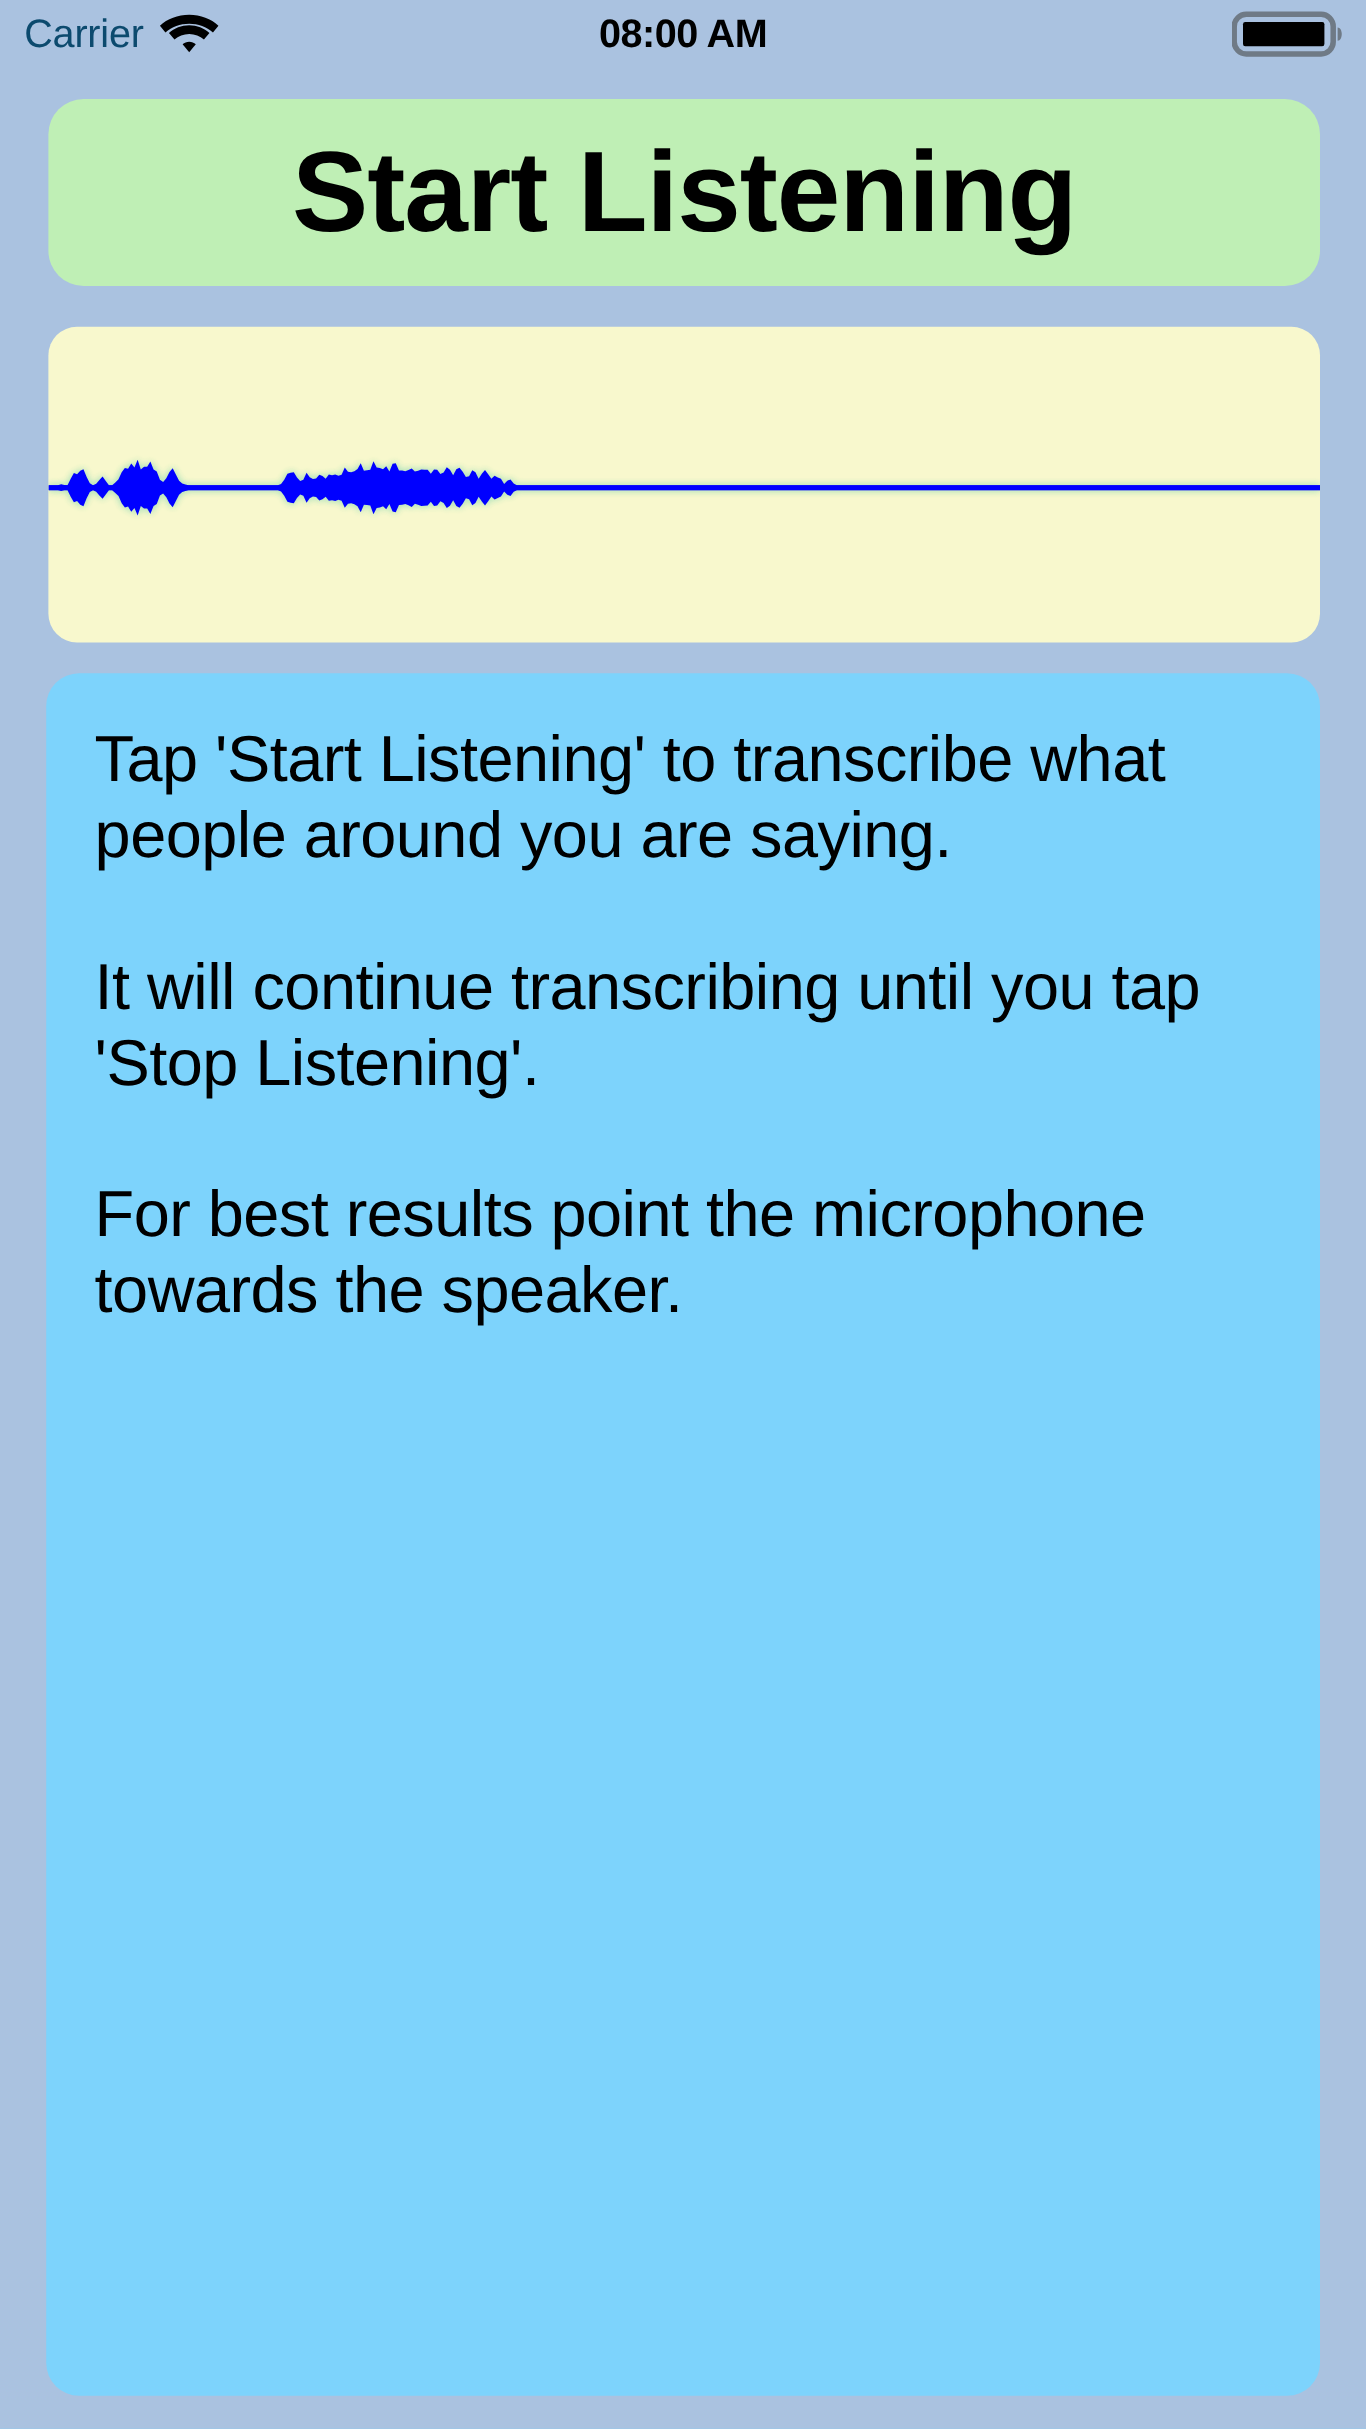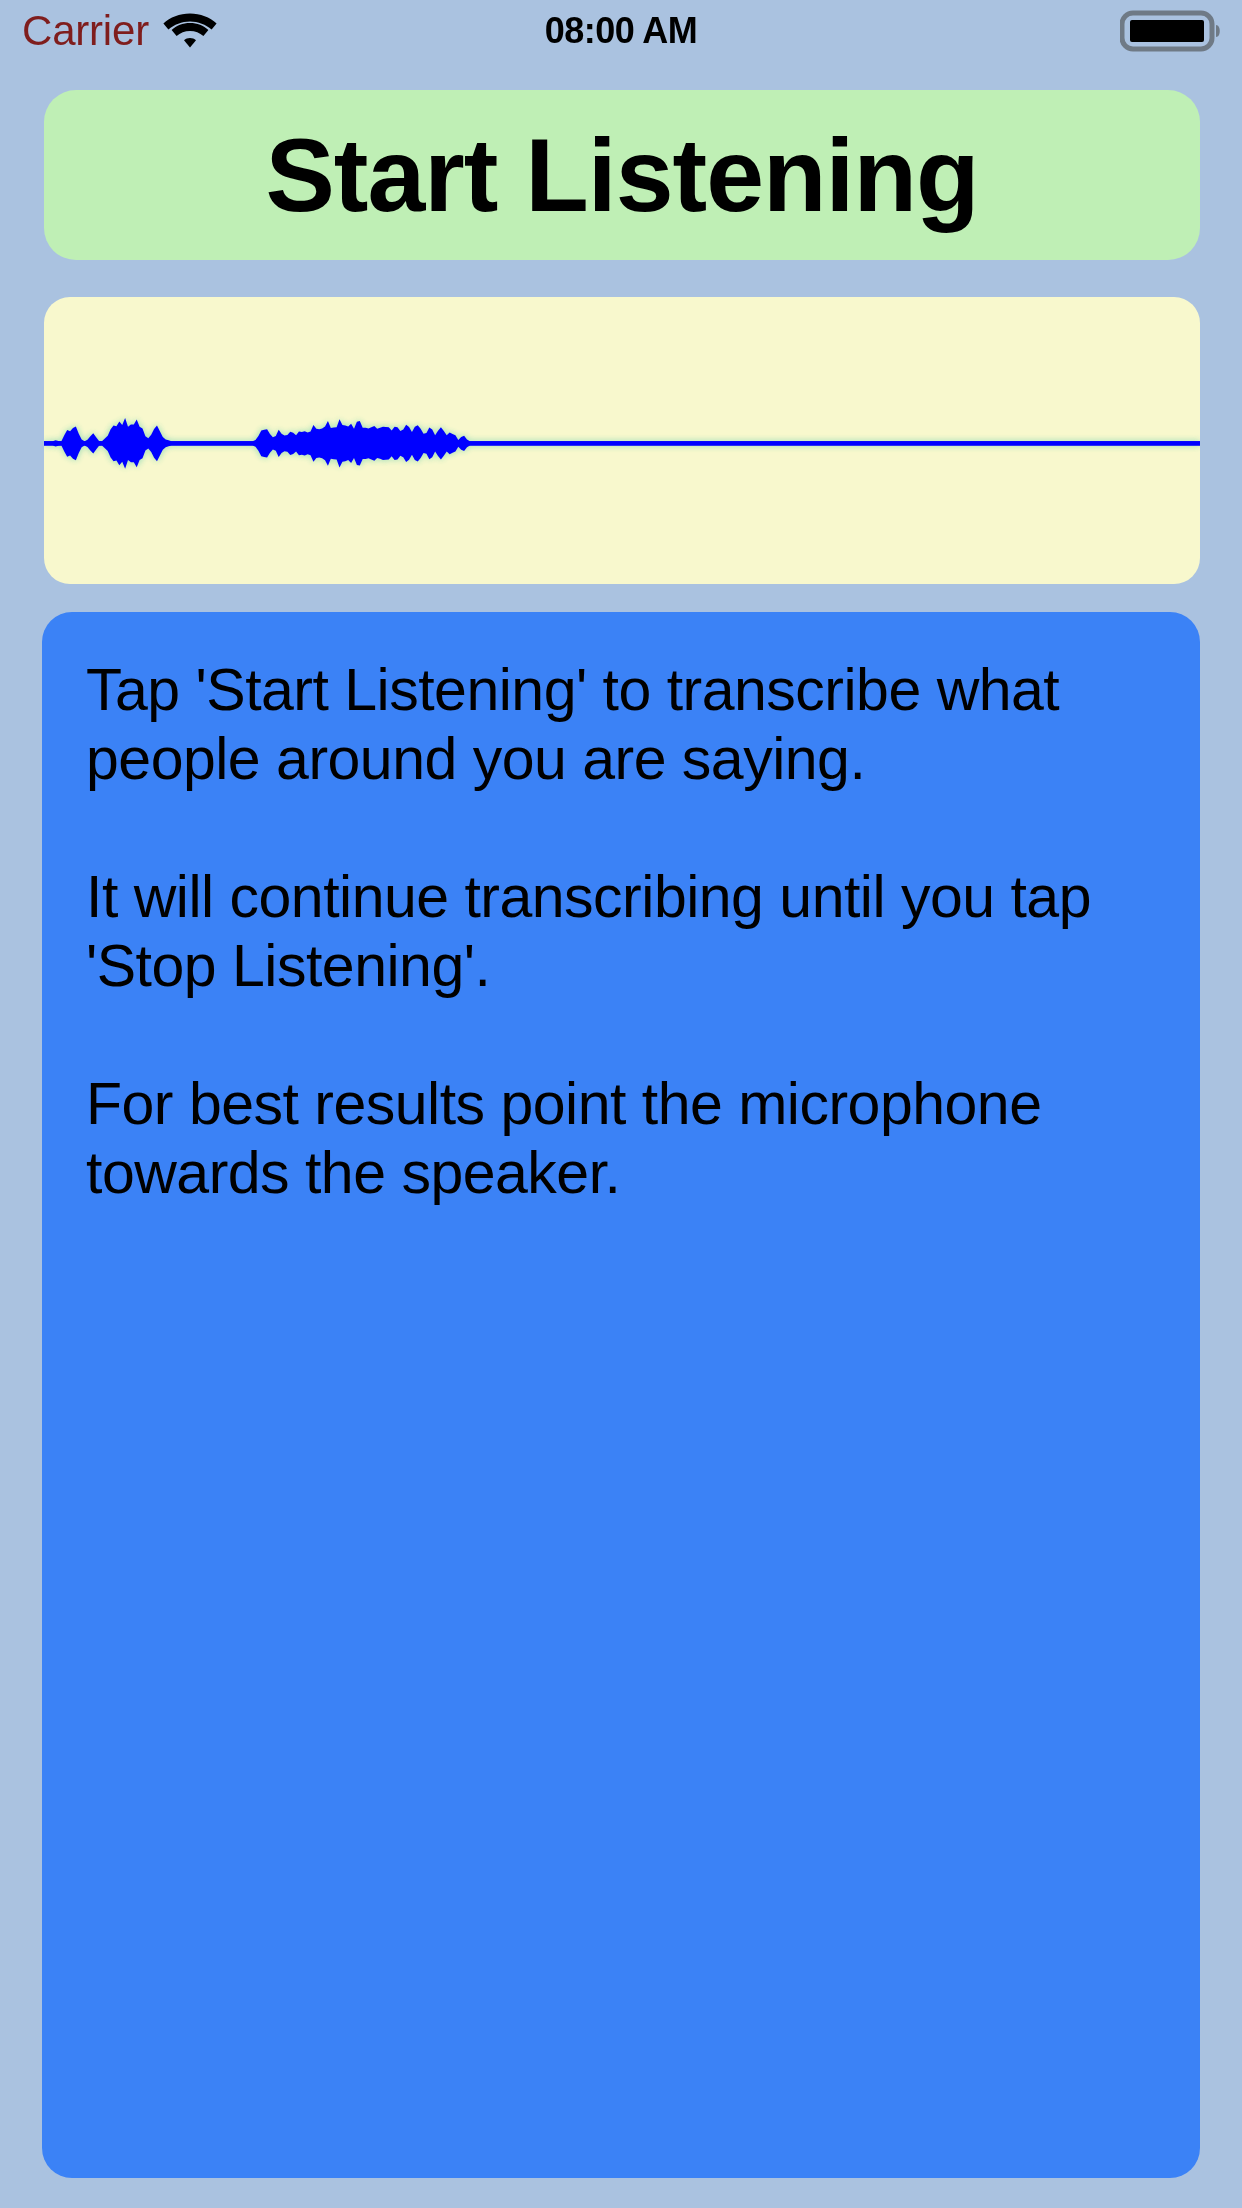--- a/index.html
+++ b/index.html
@@ -25,22 +25,22 @@
     align-items: center;
     box-sizing: border-box;
     padding: 0 26px 0 22px;
   }
   .status-left {
     display: flex;
     align-items: center;
     gap: 14px;
   }
   .carrier-label {
-    font-size: 42px;
-    color: #7f1d1d;
+    font-size: 36px;
+    color: #0c4a6e;
     letter-spacing: -0.2px;
     line-height: 1;
   }
   .wifi-icon { display: block; }
   .status-center {
     position: absolute;
     left: 0; right: 0;
     top: 0;
     height: 62px;
     display: flex;
@@ -111,21 +111,21 @@
     display: block;
   }
 
   
   .transcript-card {
     position: absolute;
     left: 42px;
     top: 612px;
     width: 1158px;
     height: 1566px;
-    background: #3b82f6;
+    background: #7dd3fc;
     border-radius: 30px;
     box-sizing: border-box;
     padding: 44px 40px 40px 44px;
     overflow: hidden;
   }
   .transcript-text {
     font-size: 59px;
     line-height: 1.17;
     color: #000;
     white-space: pre-wrap;

